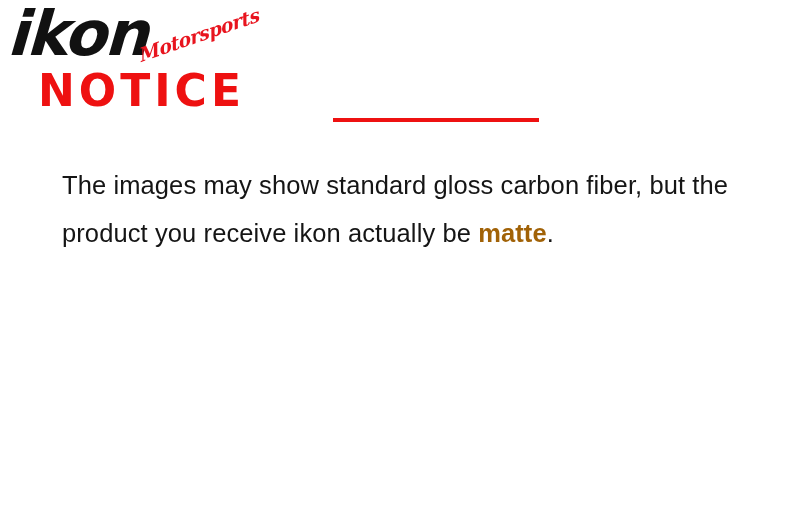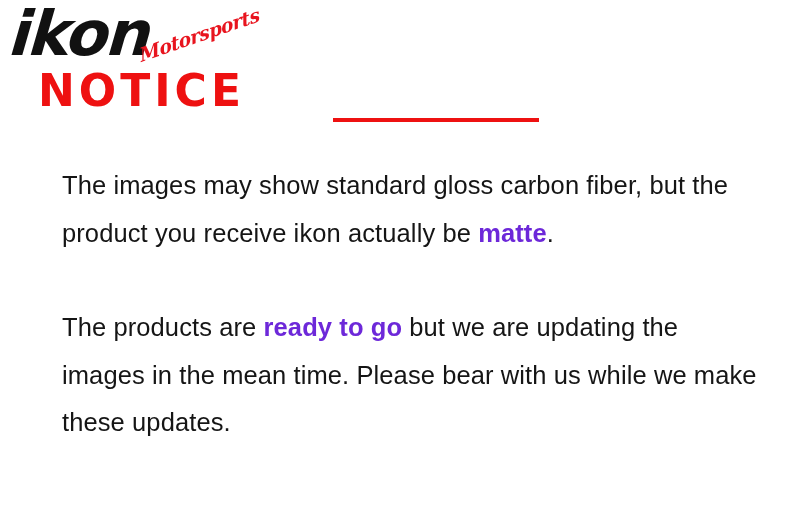--- a/index.html
+++ b/index.html
@@ -90,36 +90,35 @@
     font-size: 25.5px;
     line-height: 47.5px;
     color: #151515;
     letter-spacing: 0.1px;
     margin: 0;
   }
   .para + .para {
     margin-top: 47px;
   }
   .hl {
-    color: #6d28d9;
+    color: #a16207;
     font-weight: 700;
   }
 </style>
 </head>
 <body>
 
 <div class="logo">
   <span class="logo-wordmark">ikon</span>
   <span class="logo-script">Motorsports</span>
 </div>
 
 <div class="notice-wrap">
   <div class="notice-title">NOTICE</div>
   <div class="notice-rule"></div>
 </div>
 
 <div class="body-copy">
 
   <p class="para"><span>The images may show standard gloss carbon fiber, but the product you receive ikon actually be </span><span class="hl">matte</span><span>.</span></p>
 
-  <p class="para"><span>The products are </span><span class="hl">ready to go</span><span> but we are updating the images in the mean time. Please bear with us while we make these updates.</span></p>
 
 </div>
 
 </body></html>

